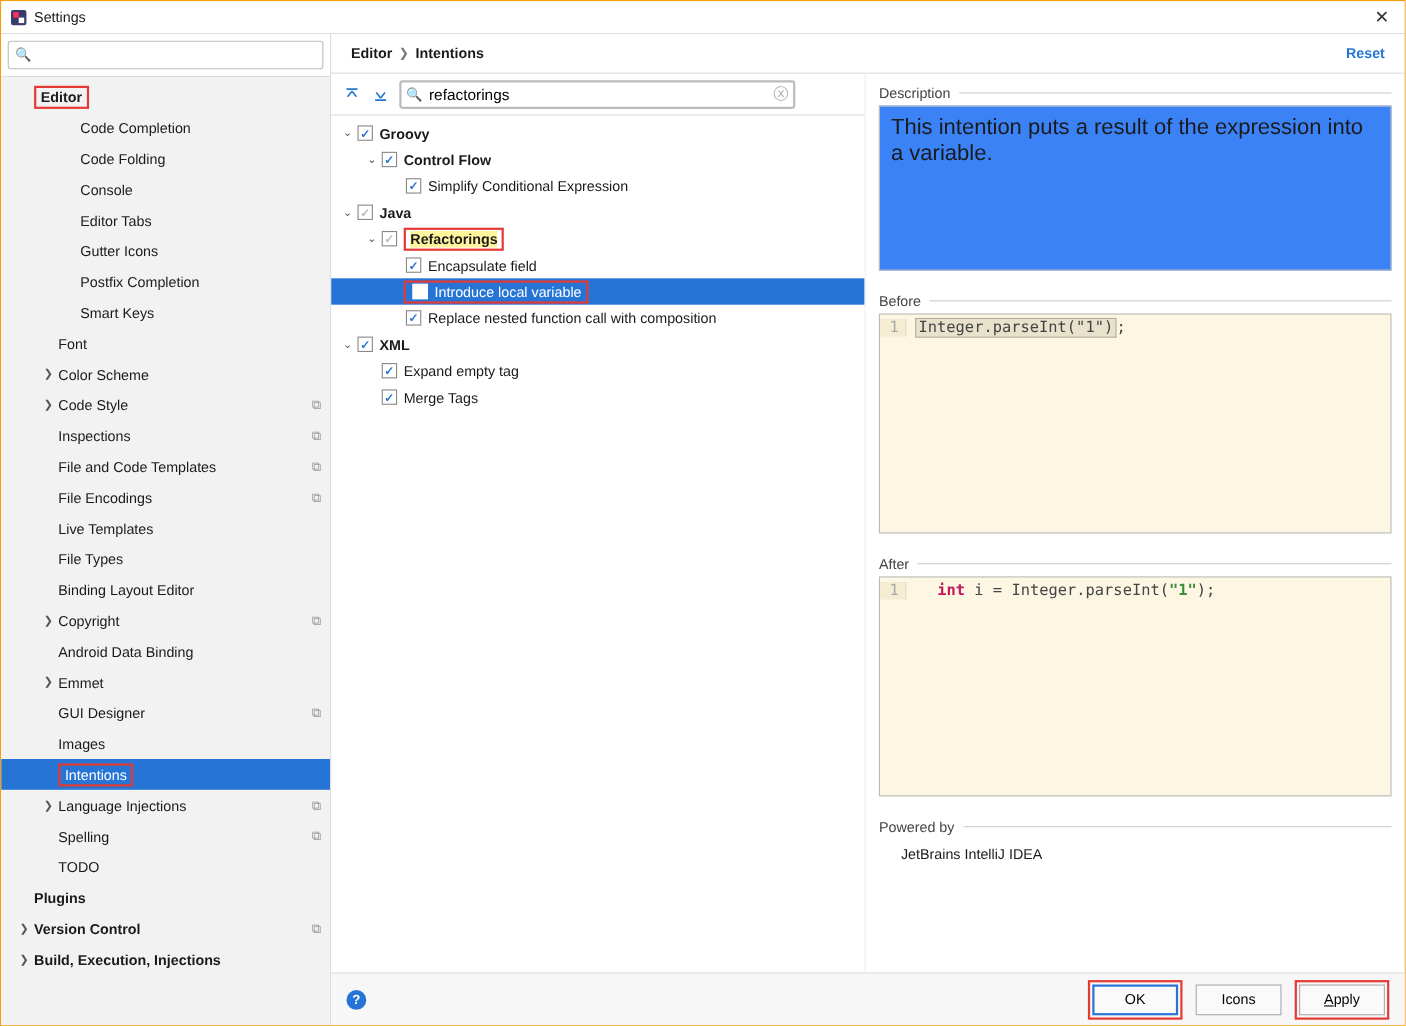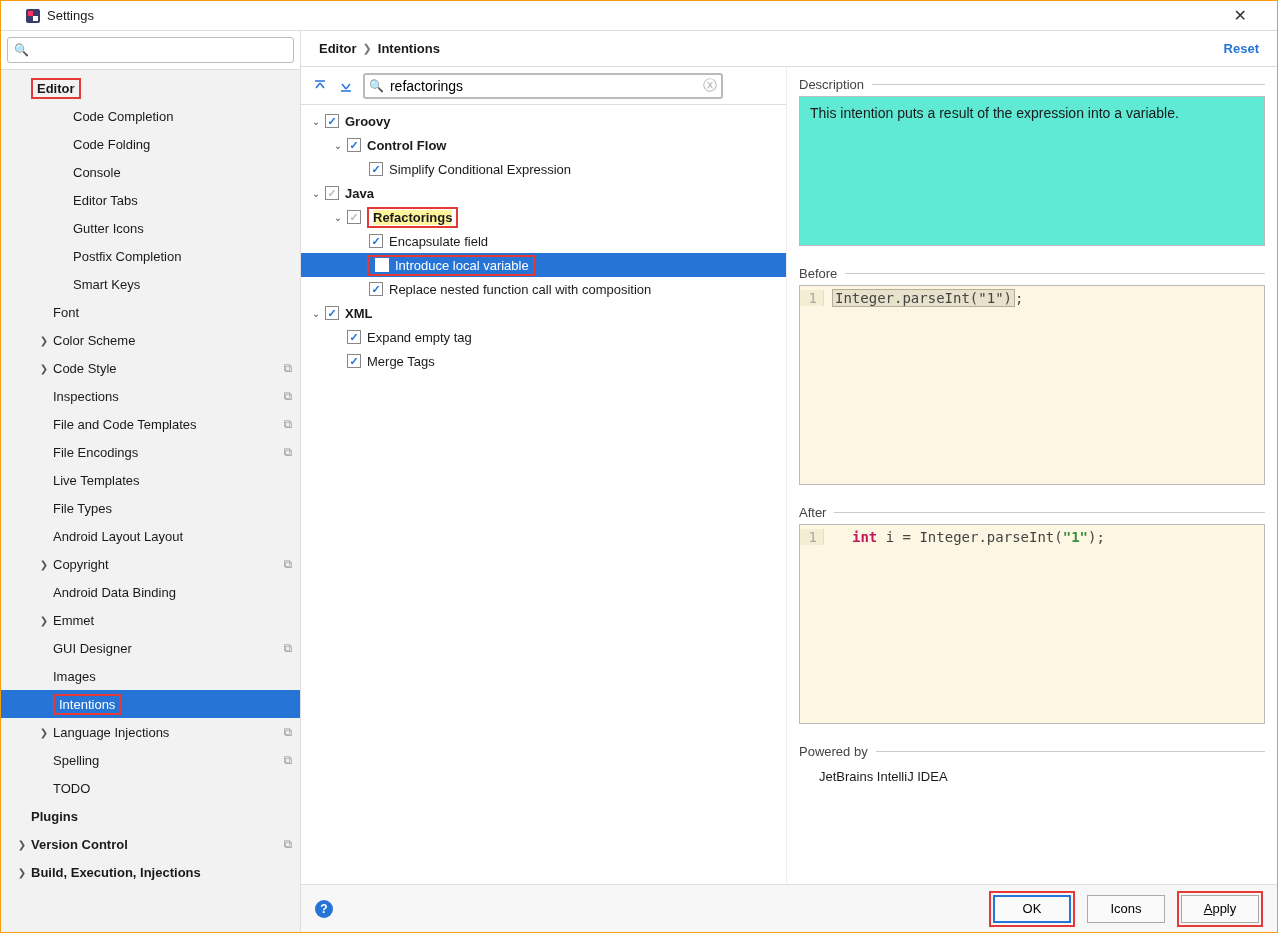--- a/index.html
+++ b/index.html
@@ -1,18 +1,18 @@
 <!DOCTYPE html>
 <html><head>
 <meta charset="utf-8">
 <style>
 * { box-sizing: border-box; margin: 0; padding: 0; }
 body { font-family: "Segoe UI", Arial, sans-serif; font-size: 13px; color: #1a1a1a; background: #fff; width: 1278px; height: 933px; overflow: hidden; }
 .window { display: flex; flex-direction: column; height: 100%; border: 1px solid #f59e0b; }
-.titlebar { display: flex; align-items: center; height: 30px; padding: 0 24px; border-bottom: 1px solid #ddd; }
+.titlebar { display: flex; align-items: center; height: 30px; padding: 0 8px; border-bottom: 1px solid #ddd; }
 .titlebar-icon { width: 16px; height: 16px; margin-right: 6px; display:inline-flex; align-items:center; justify-content:center; }
 .titlebar-title { flex: 1; }
 .close-x { font-size: 16px; color: #333; padding: 0 6px; cursor: default; }
 .content { display: flex; flex: 1; overflow: hidden; }
 .sidebar { width: 300px; border-right: 1px solid #ddd; display: flex; flex-direction: column; background: #f2f2f2; }
 .search-row { padding: 6px; background:#fff; border-bottom:1px solid #ddd; }
 .search-box { display: flex; align-items: center; border: 1px solid #bbb; border-radius: 3px; padding: 2px 6px; background: #fff; height: 26px; }
 .search-box .mag { color: #888; font-size: 12px; margin-right: 4px; }
 .search-box input { border: none; outline: none; flex: 1; font-size: 13px; }
 .tree { flex: 1; overflow: auto; padding: 4px 0; }
@@ -52,21 +52,21 @@
 .i-row.bold .txt { font-weight:600; }
 .i-row.hl .txt { background:#fff59d; }
 .i-row.sel { background:#2675d6; color:#fff; }
 .i-row.sel .chk { color:#2675d6; background:#fff; border-color:#fff;}
 .i-row.sel .chk.empty { background:#fff; }
 .right-col { width: 490px; display:flex; flex-direction:column; padding: 10px 12px 6px 12px; gap:20px; overflow:auto; }
 .fieldset { }
 .legend-row { display:flex; align-items:center; color:#444; font-size:13px; margin-bottom:4px;}
 .legend-row .legend { margin-right:8px; }
 .legend-row .line { flex:1; border-top:1px solid #ccc; height:0;}
-.desc-box { border:1px solid #bbb; padding:8px 10px; min-height:150px; font-size:14px; background:#5eead4;}
+.desc-box { border:1px solid #bbb; padding:8px 10px; min-height:150px; font-size:20px; background:#3b82f6;}
 .code-box { border:1px solid #bbb; background:#fdf6e3; font-family: Consolas, monospace; font-size:14px; min-height:200px; padding:4px 0;}
 .code-line { display:flex; }
 .gutter { width:24px; text-align:right; color:#aaa; padding-right:6px; border-right:1px solid #e6ddbf; background:#f4edd4; user-select:none;}
 .code { padding-left:8px; flex:1; color:#444;}
 .code .hl-sel { background:#e8e2cc; border:1px solid #b5af97; padding:0 2px;}
 .code .kw { color:#c2185b; font-weight:700;margin-left:20px;}
 .code .str { color:#388e3c; font-weight:700;}
 .footer { height:48px; border-top:1px solid #ddd; display:flex; align-items:center; padding:0 14px; gap:12px; background:#f7f7f7;}
 .footer .spacer { flex:1; }
 .help-circle { width:18px; height:18px; border-radius:50%; background:#2675d6; color:#fff; font-size:12px; display:flex; align-items:center; justify-content:center; font-weight:700;}
@@ -161,21 +161,21 @@
           <div class="tree-item l1">
             <span class="exp"></span>
             <span class="lbl">Live Templates</span>
           </div>
           <div class="tree-item l1">
             <span class="exp"></span>
             <span class="lbl">File Types</span>
           </div>
           <div class="tree-item l1">
             <span class="exp"></span>
-            <span class="lbl">Android Layout Layout</span>
+            <span class="lbl">Binding Layout Editor</span>
           </div>
           <div class="tree-item l1">
             <span class="exp">❯</span>
             <span class="lbl">Copyright</span>
             <span class="copy-ico">⧉</span>
           </div>
           <div class="tree-item l1">
             <span class="exp"></span>
             <span class="lbl">Android Data Binding</span>
           </div>

